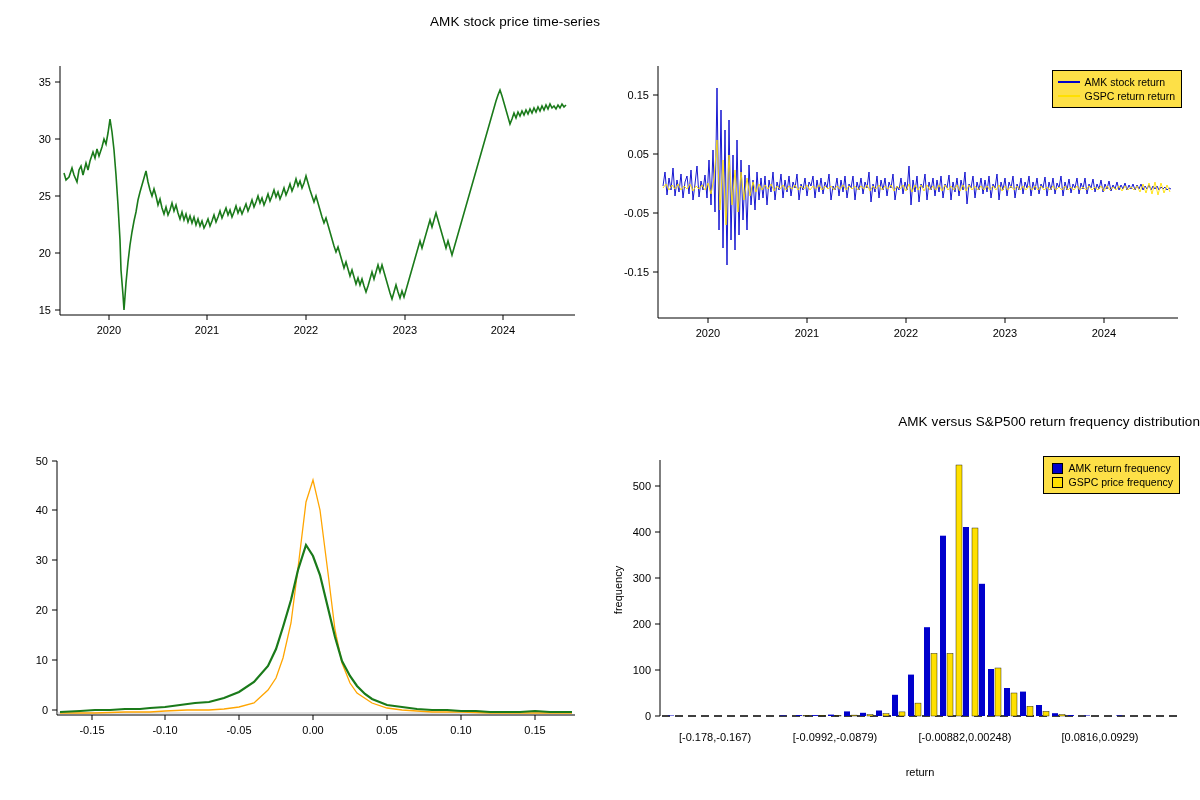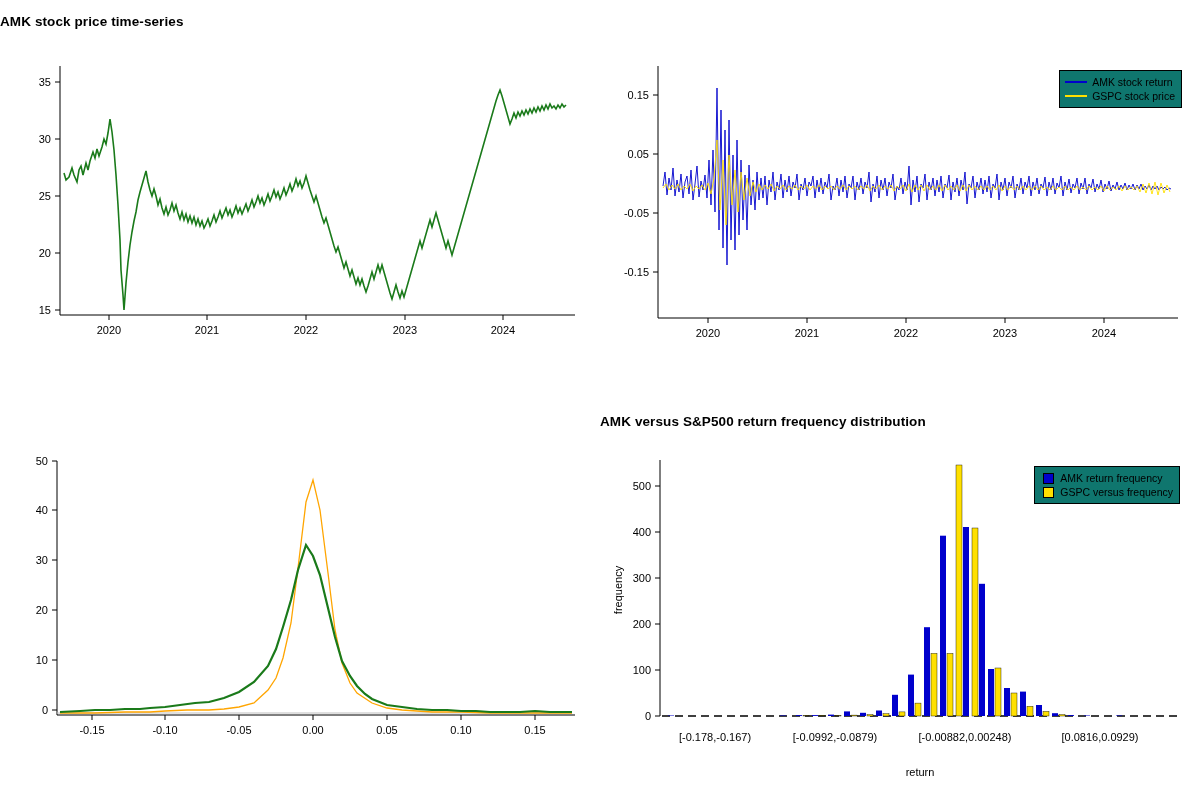--- a/index.html
+++ b/index.html
@@ -25,33 +25,33 @@
     position: relative;
     width: 600px;
     height: 400px;
     box-sizing: border-box;
   }
   .panel-title {
     position: absolute;
     top: 14px;
     left: 0;
     width: 100%;
-    text-align: left;
+    text-align: right;
     font-size: 13.5px;
-    font-weight: bold;
+    font-weight: normal;
     letter-spacing: 0.1px;
   }
   .plotsvg {
     position: absolute;
     left: 0;
     top: 0;
   }
   .legend-box {
     position: absolute;
-    background: #0f766e;
+    background: #fde047;
     border: 1px solid #000000;
     padding: 4px 6px 4px 5px;
     font-size: 10.5px;
     line-height: 14px;
     white-space: nowrap;
   }
   .legend-row {
     display: flex;
     align-items: center;
     height: 14px;
@@ -152,21 +152,21 @@
 
       <polyline fill="none" stroke="#ffe000" stroke-width="0.9" points="63,188 66,184 69,190 72,185 75,189 78,184 81,190 84,186 87,189 90,184 93,191 96,186 99,189 102,185 105,190 108,183 111,194 114,178 117,140 120,210 123,160 126,225 129,155 132,205 135,170 138,212 141,172 144,200 147,178 150,196 153,182 156,192 159,184 162,190 165,185 168,189 171,184 174,191 177,186 180,189 183,185 186,190 189,186 192,189 195,185 198,190 201,186 204,189 207,185 210,190 213,186 216,189 219,185 222,190 225,186 228,189 231,186 234,190 237,186 240,189 243,185 246,190 249,186 252,189 255,186 258,190 261,186 264,189 267,185 270,191 273,186 276,189 279,185 282,190 285,186 288,189 291,185 294,191 297,186 300,189 303,185 306,191 309,184 312,192 315,185 318,190 321,185 324,191 327,185 330,190 333,186 336,190 339,185 342,191 345,185 348,190 351,186 354,190 357,185 360,191 363,185 366,191 369,185 372,190 375,186 378,190 381,186 384,190 387,186 390,190 393,186 396,190 399,185 402,191 405,186 408,190 411,186 414,190 417,186 420,190 423,186 426,190 429,186 432,190 435,186 438,190 441,186 444,190 447,187 450,190 453,186 456,190 459,187 462,190 465,186 468,190 471,187 474,190 477,186 480,190 483,187 486,190 489,186 492,190 495,187 498,190 501,186 504,191 507,186 510,190 513,187 516,190 519,186 522,191 525,186 528,190 531,187 534,190 537,186 540,192 543,184 546,193 549,183 552,194 555,182 558,195 561,183 564,193 567,185 570,192"></polyline>
     </svg>
     <div class="legend-box" style="right:18px; top:70px;">
       <div class="legend-row">
         <span class="legend-line" style="border-top-width:2px; border-color:#0000cc;"></span>
         <span>AMK stock return</span>
       </div>
       <div class="legend-row">
         <span class="legend-line" style="border-top-width:2px; border-color:#ffe000;"></span>
-        <span>GSPC stock price</span>
+        <span>GSPC return return</span>
       </div>
     </div>
   </div>
 
   <div class="panel">
     <svg class="plotsvg" width="600" height="400">
       <g stroke="#000" stroke-width="1" fill="none">
         <line x1="57" y1="61" x2="57" y2="315"></line>
         <line x1="57" y1="315" x2="575" y2="315"></line>
         <line x1="52" y1="310" x2="57" y2="310"></line>
@@ -275,25 +275,25 @@
       </g>
       <g class="tick-text" fill="#000" text-anchor="middle">
         <text x="115" y="341">[-0.178,-0.167)</text>
         <text x="235" y="341">[-0.0992,-0.0879)</text>
         <text x="365" y="341">[-0.00882,0.00248)</text>
         <text x="500" y="341">[0.0816,0.0929)</text>
       </g>
       <text x="320" y="376" class="tick-text" text-anchor="middle" fill="#000">return</text>
       <text transform="translate(22,190) rotate(-90)" class="tick-text" text-anchor="middle" fill="#000">frequency</text>
     </svg>
-    <div class="legend-box" style="right:20px; top:66px; padding-left:2px;">
+    <div class="legend-box" style="right:20px; top:56px; padding-left:2px;">
       <div class="legend-row">
         <span class="legend-swatch" style="background:#0000cc;"></span>
         <span>AMK return frequency</span>
       </div>
       <div class="legend-row">
         <span class="legend-swatch" style="background:#ffe000;"></span>
-        <span>GSPC versus frequency</span>
+        <span>GSPC price frequency</span>
       </div>
     </div>
   </div>
 
 </div>
 
 </body></html>

